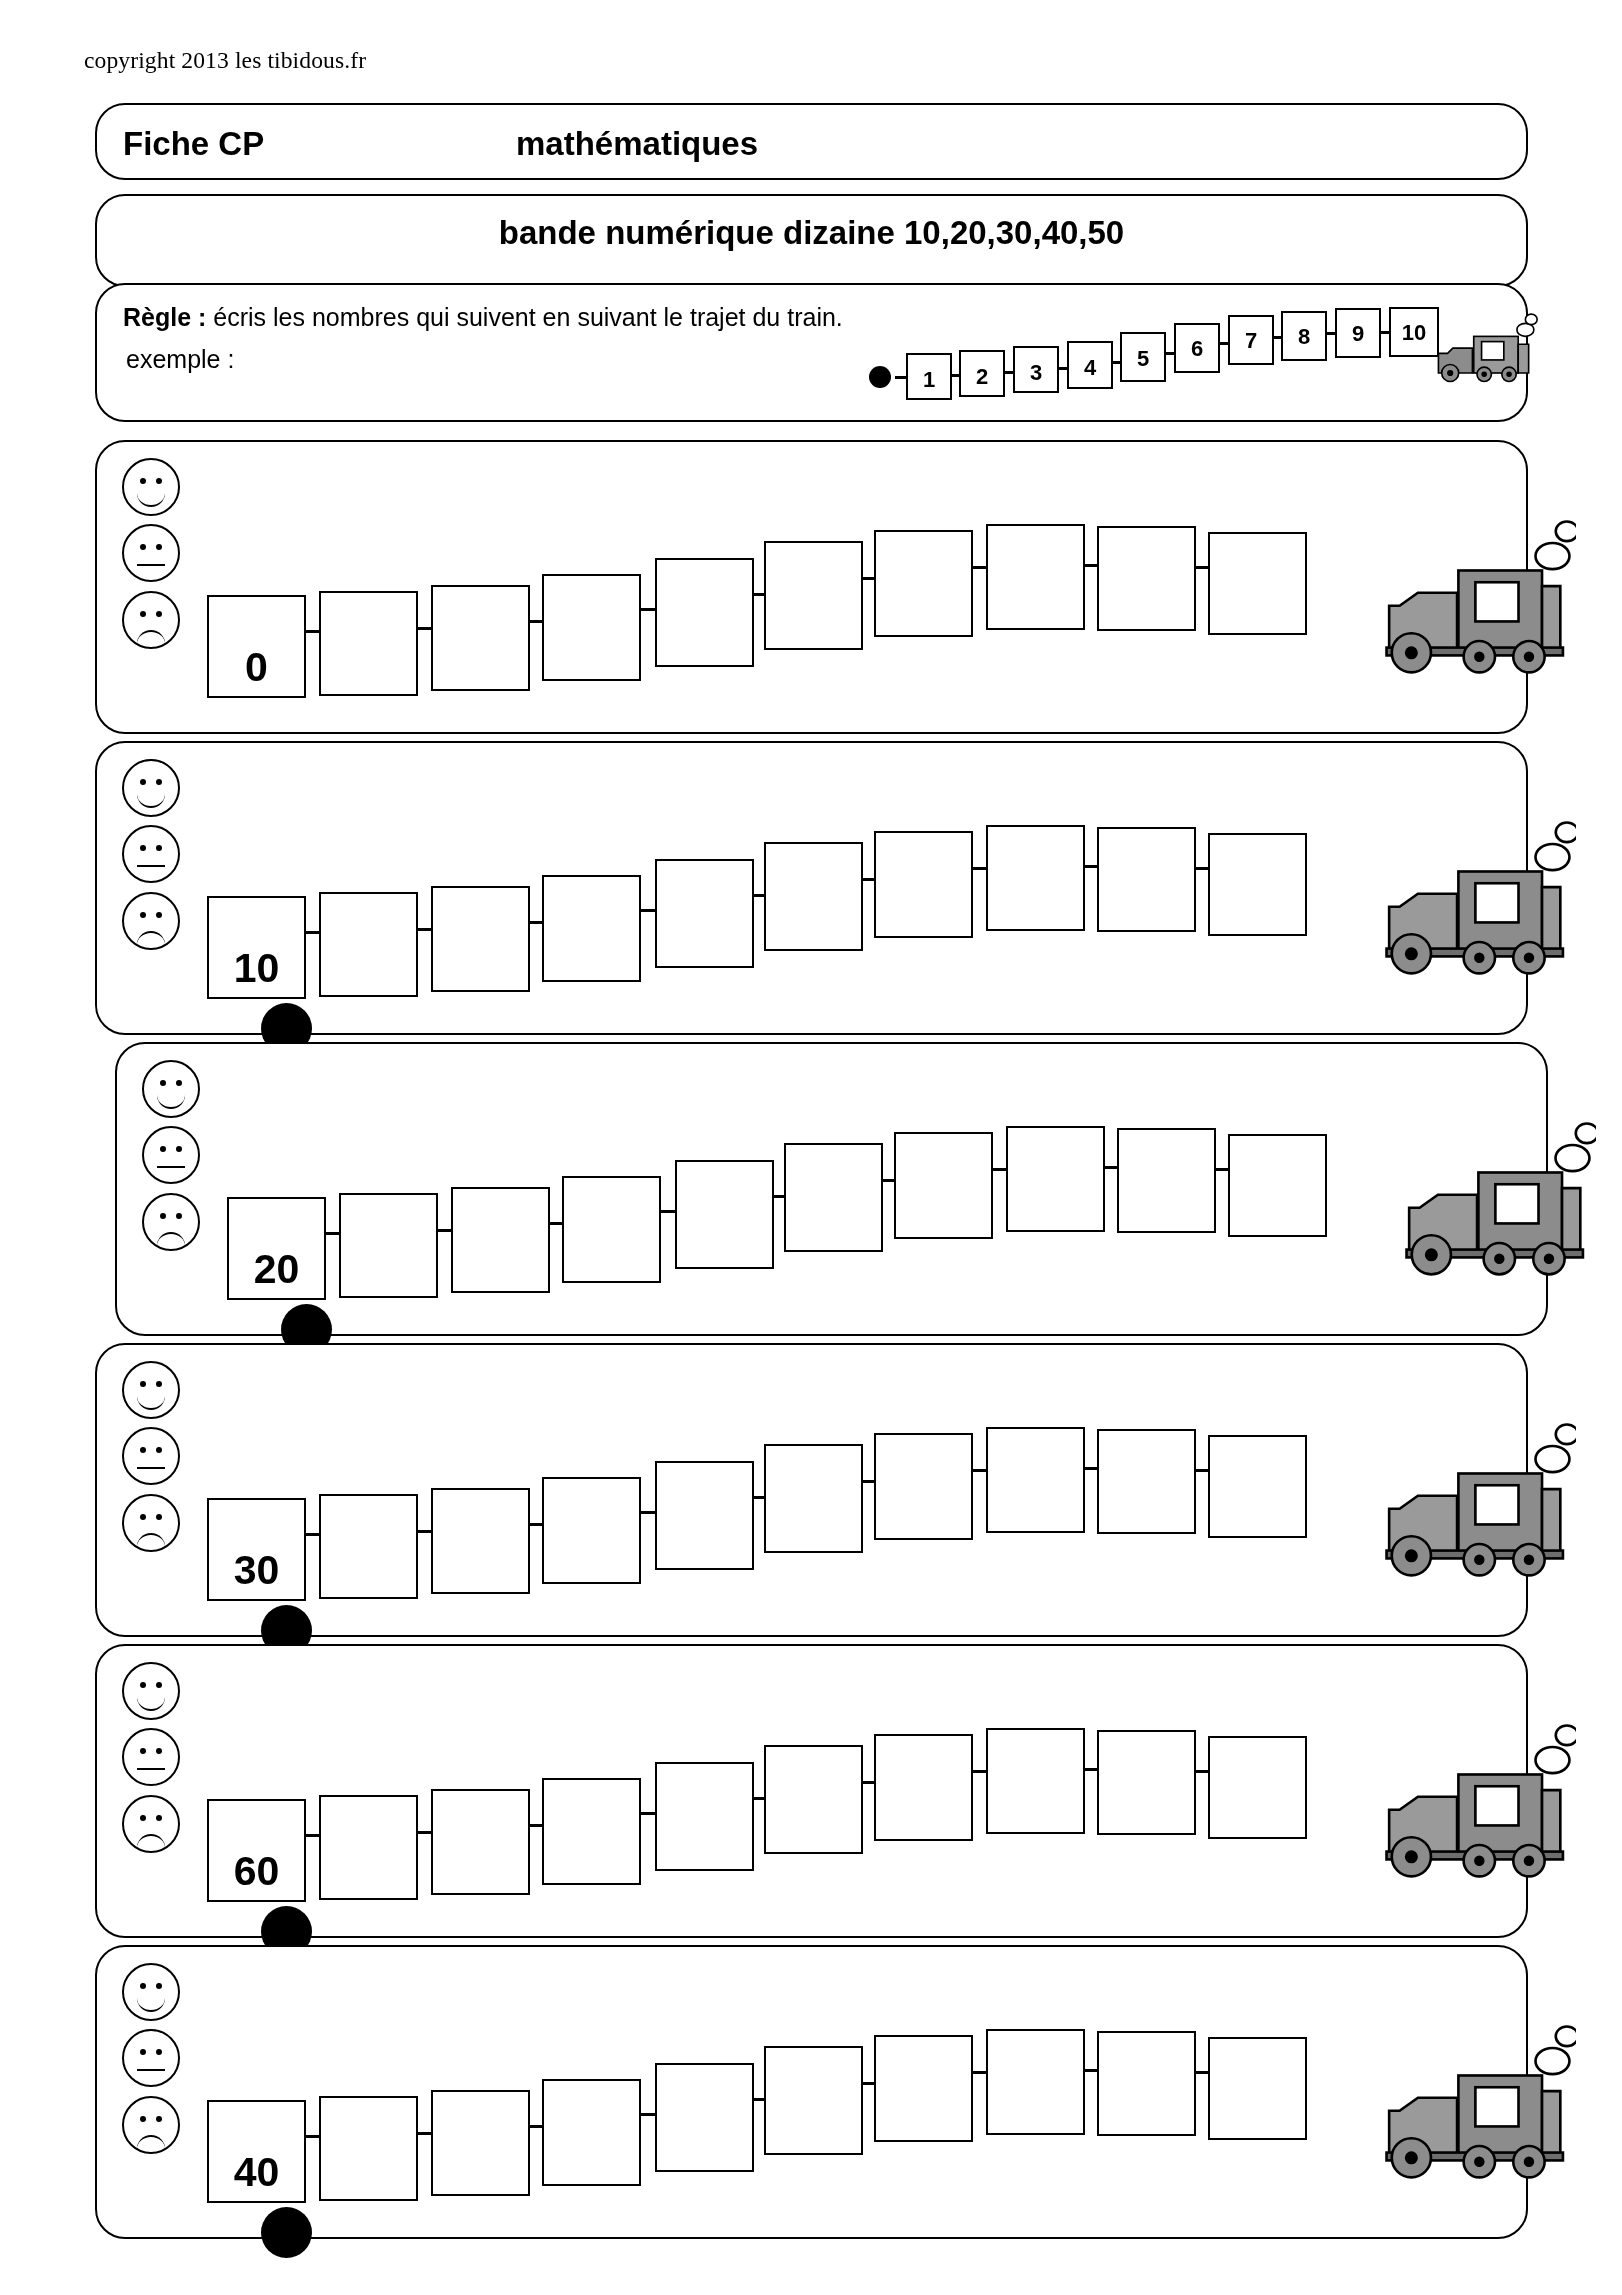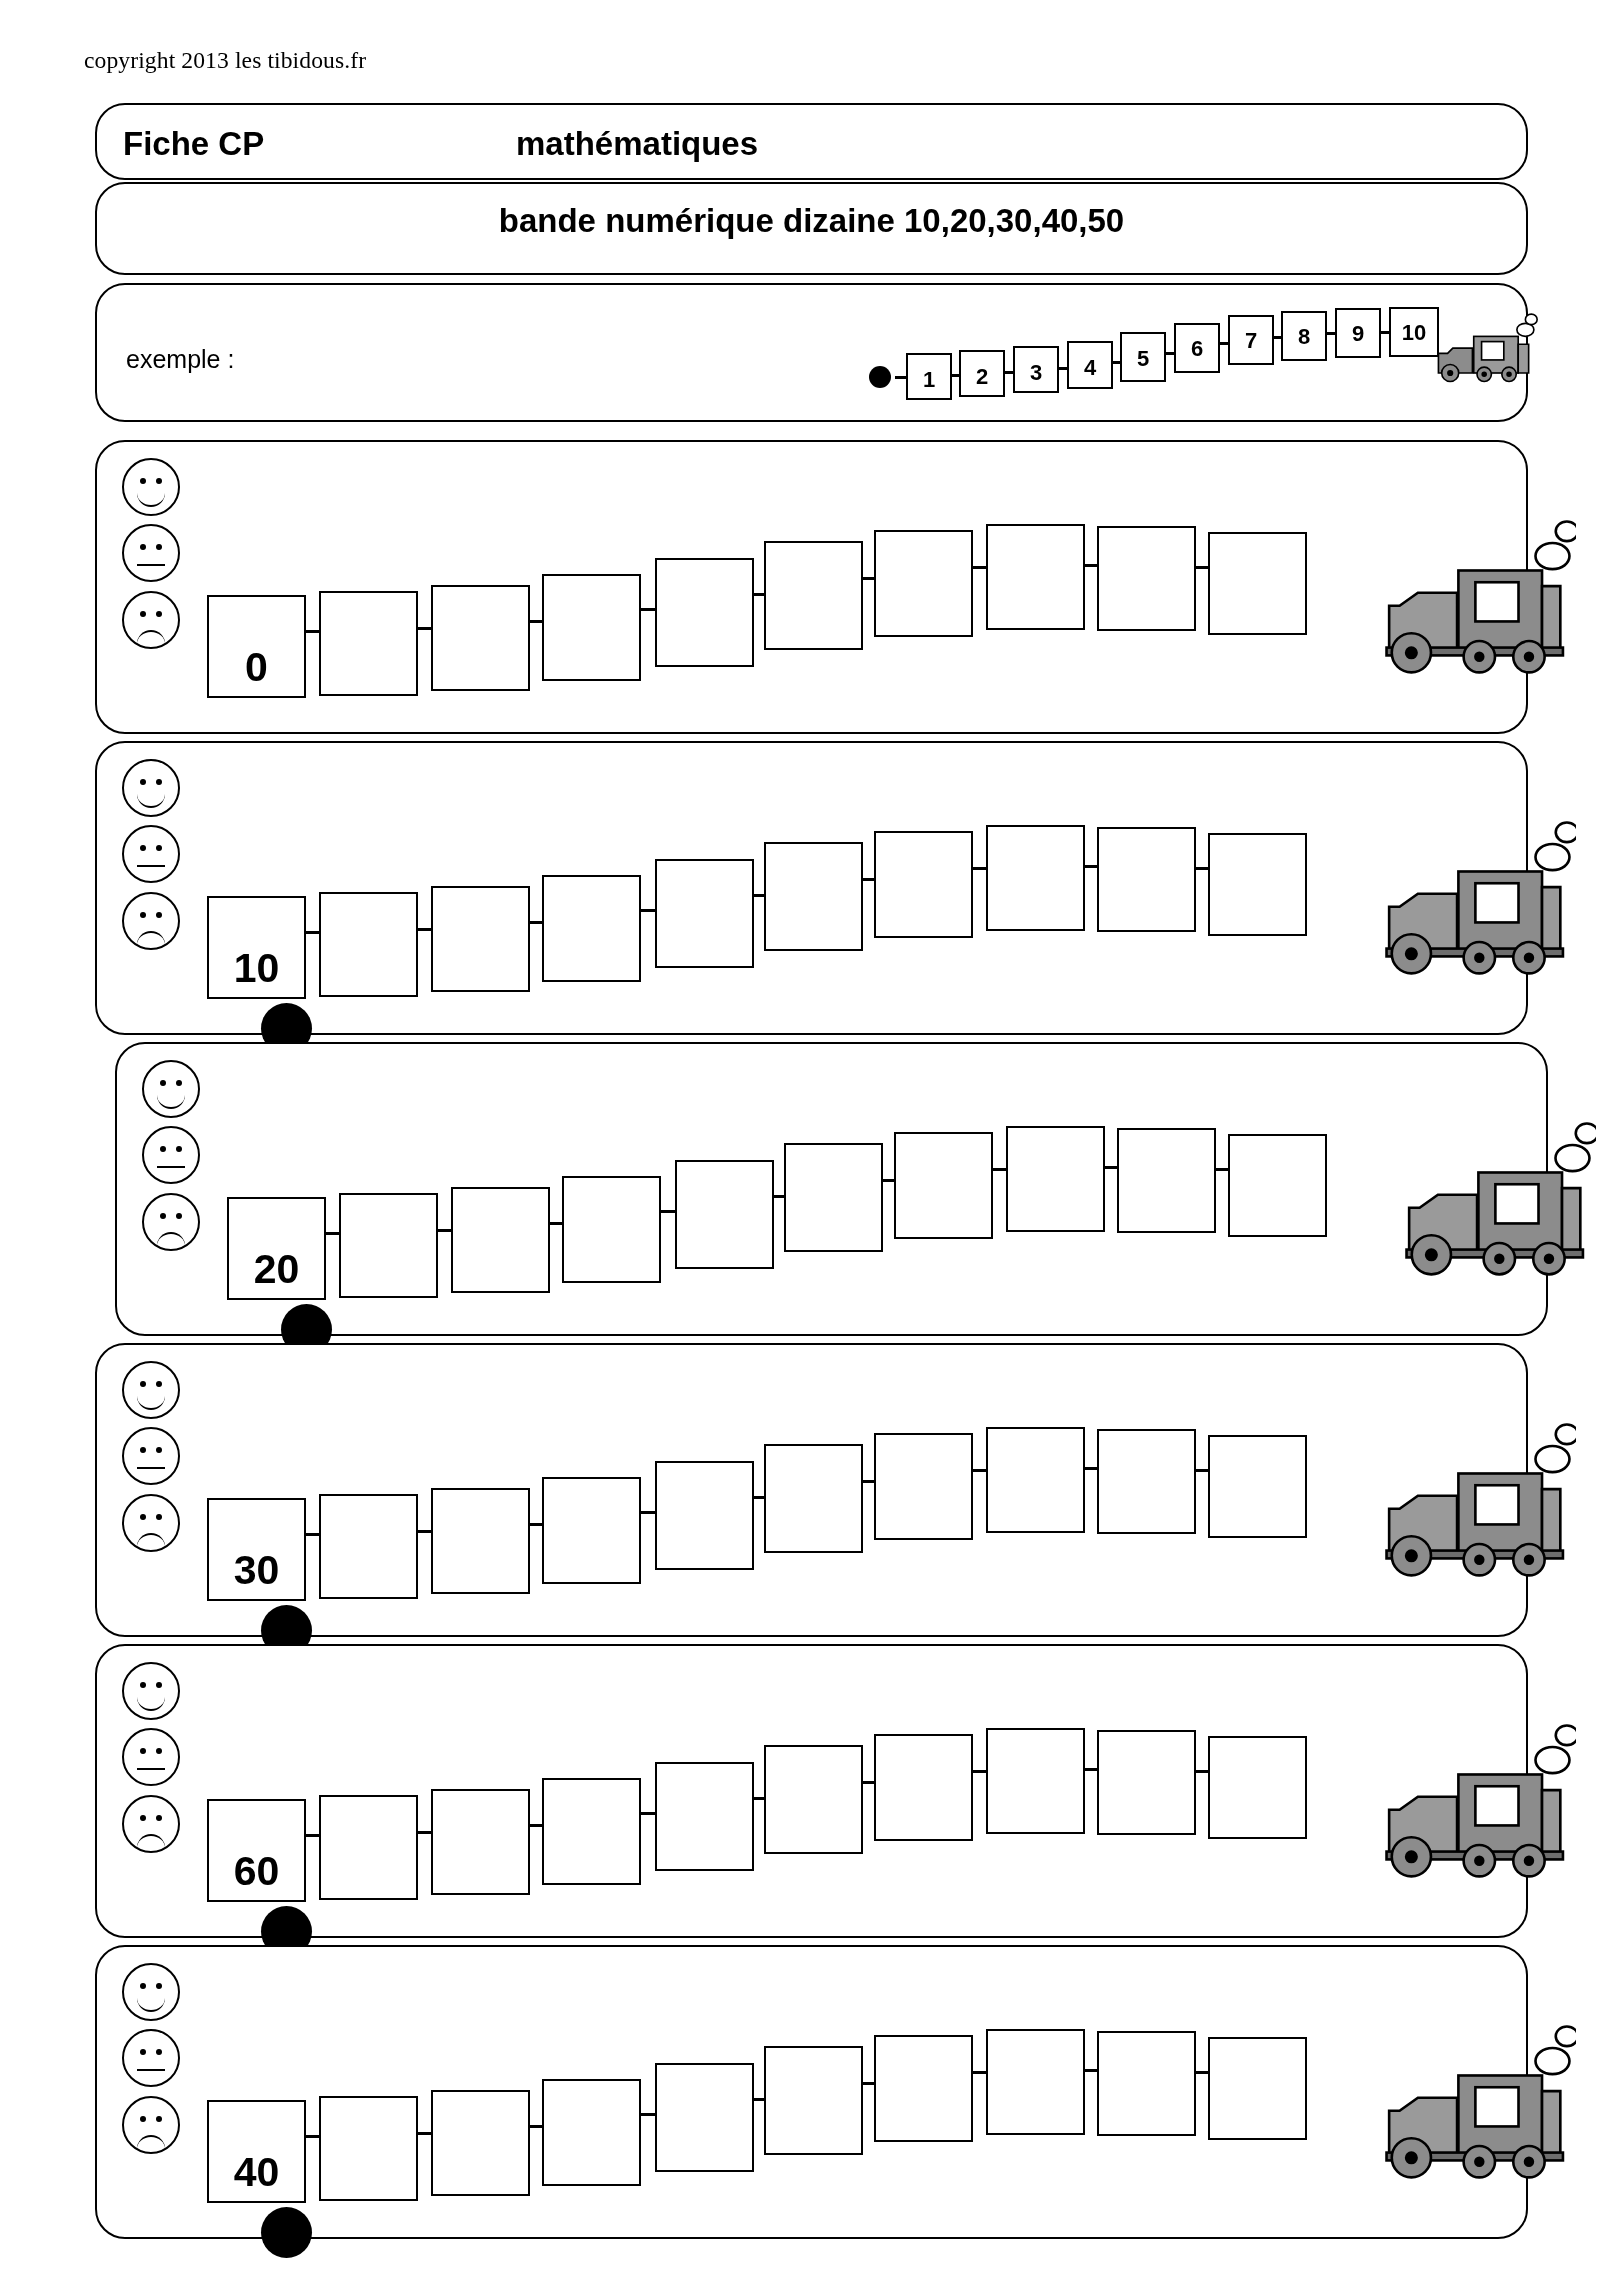--- a/index.html
+++ b/index.html
@@ -37,21 +37,21 @@
   }
 
   .header-frame {
     left: 95px;
     top: 103px;
     width: 1433px;
     height: 77px;
   }
   .title-frame {
     left: 95px;
-    top: 182px;
+    top: 194px;
     width: 1433px;
     height: 93px;
   }
   .rule-frame {
     left: 95px;
     top: 283px;
     width: 1433px;
     height: 139px;
   }
 
@@ -222,20 +222,24 @@
 <div class="frame header-frame">
   <span class="hdr-left">Fiche CP</span>
   <span class="hdr-mid">mathématiques</span>
 </div>
 
 <div class="frame title-frame">
   <div class="title-text">bande numérique dizaine 10,20,30,40,50</div>
 </div>
 
 <div class="frame rule-frame">
+  <div class="rule-line1">
+    <b>Règle :</b>
+    <span>écris les nombres qui suivent en suivant le trajet du train.</span>
+  </div>
   <div class="rule-line2">exemple :</div>
 
   <div class="example-area">
 
     <div class="ex-dot" style="left:0px; top:76px;"></div>
 
     <div class="ex-link" style="left:26px;  top:86px; width:11.8px;"></div>
     <div class="ex-link" style="left:81px; top:84px; width:10.5px;"></div>
     <div class="ex-link" style="left:135px; top:81px; width:10.5px;"></div>
     <div class="ex-link" style="left:188px; top:77px; width:10.5px;"></div>

